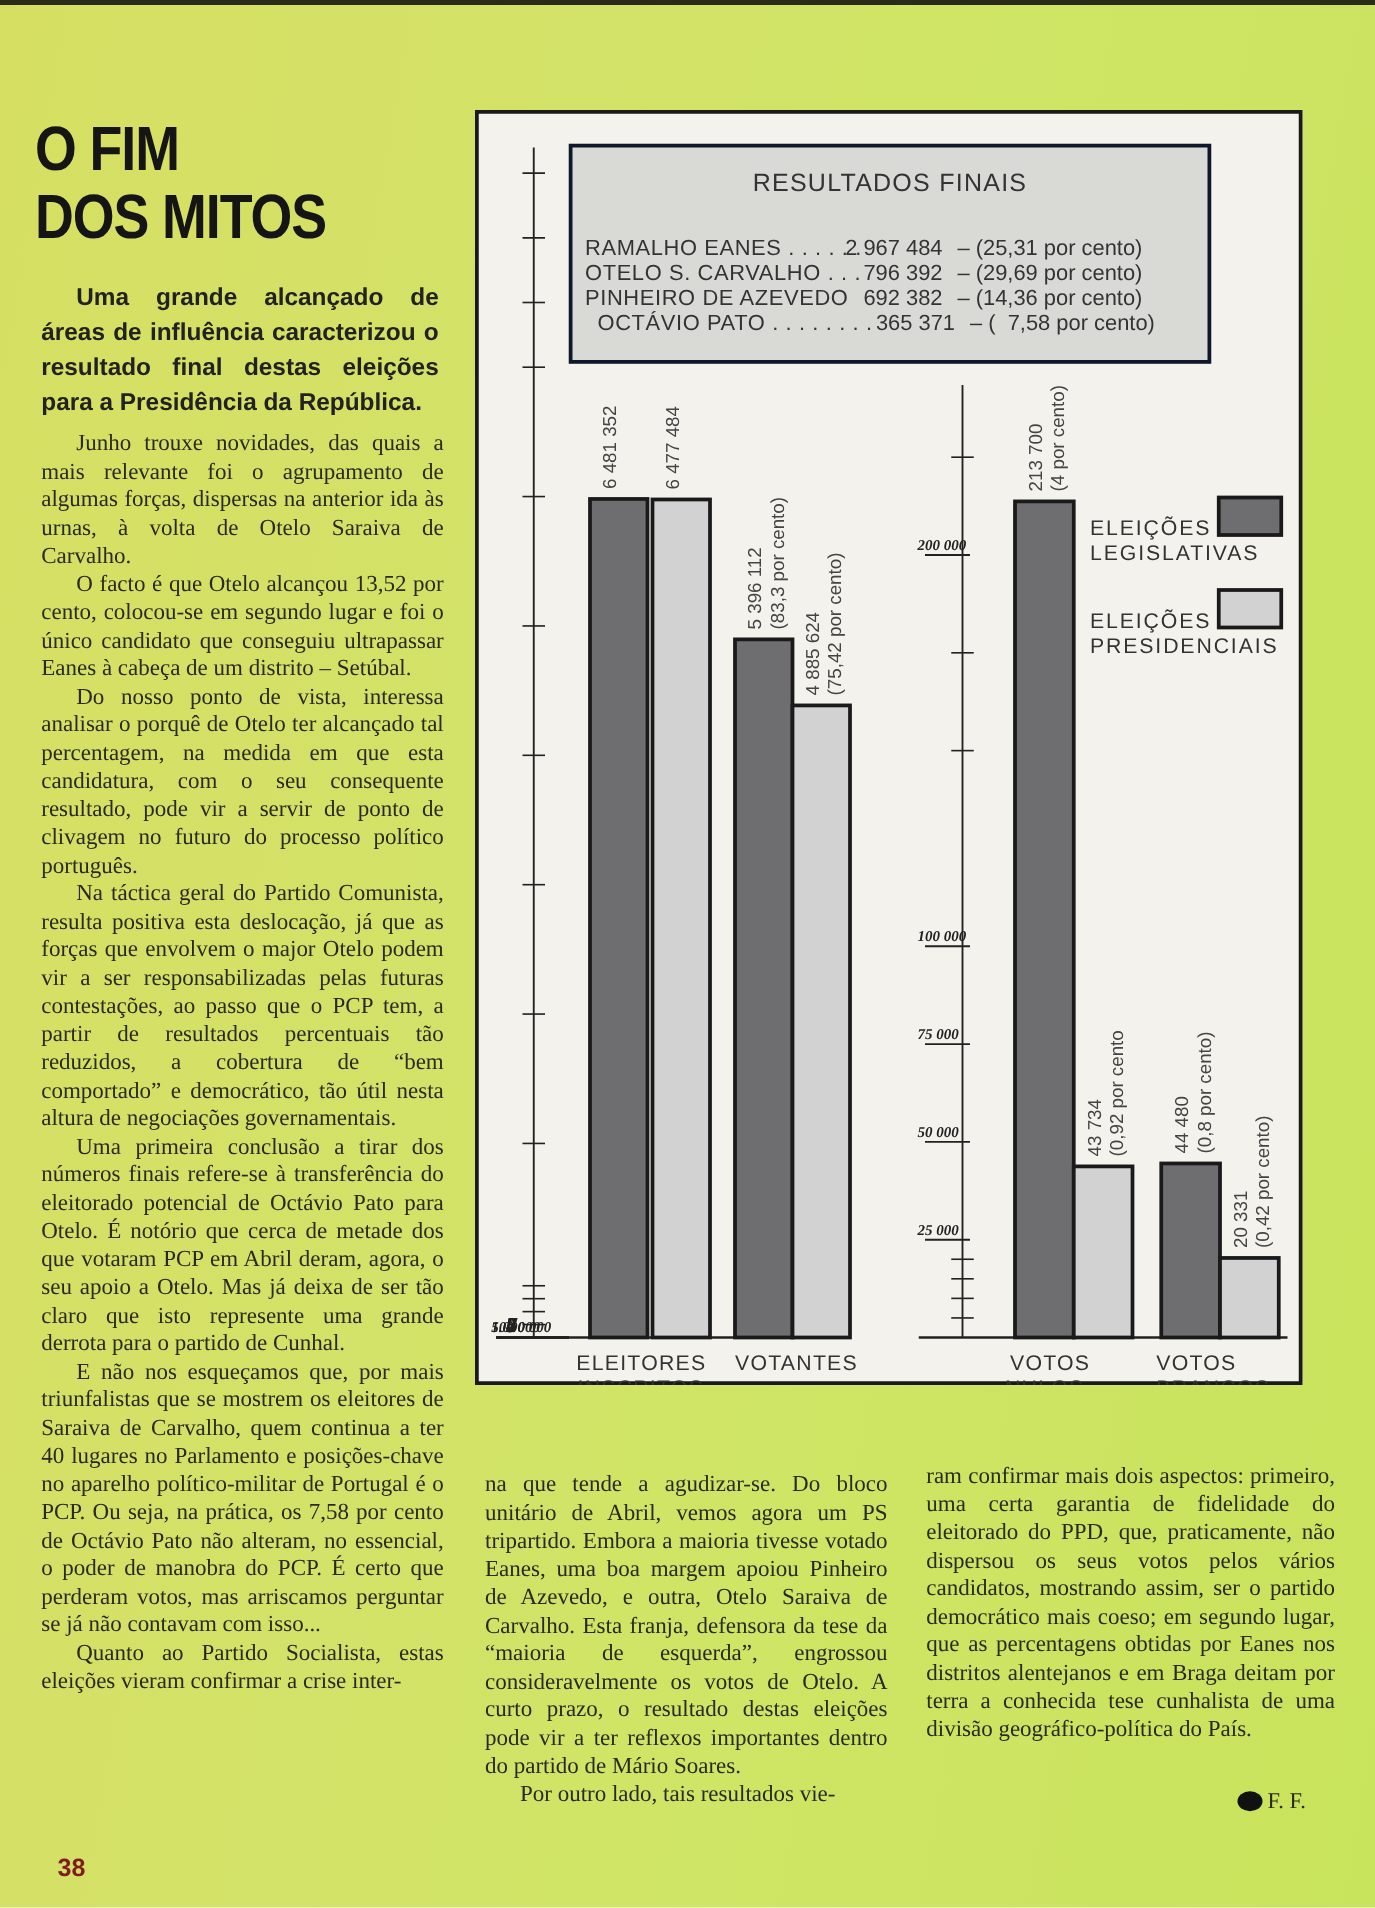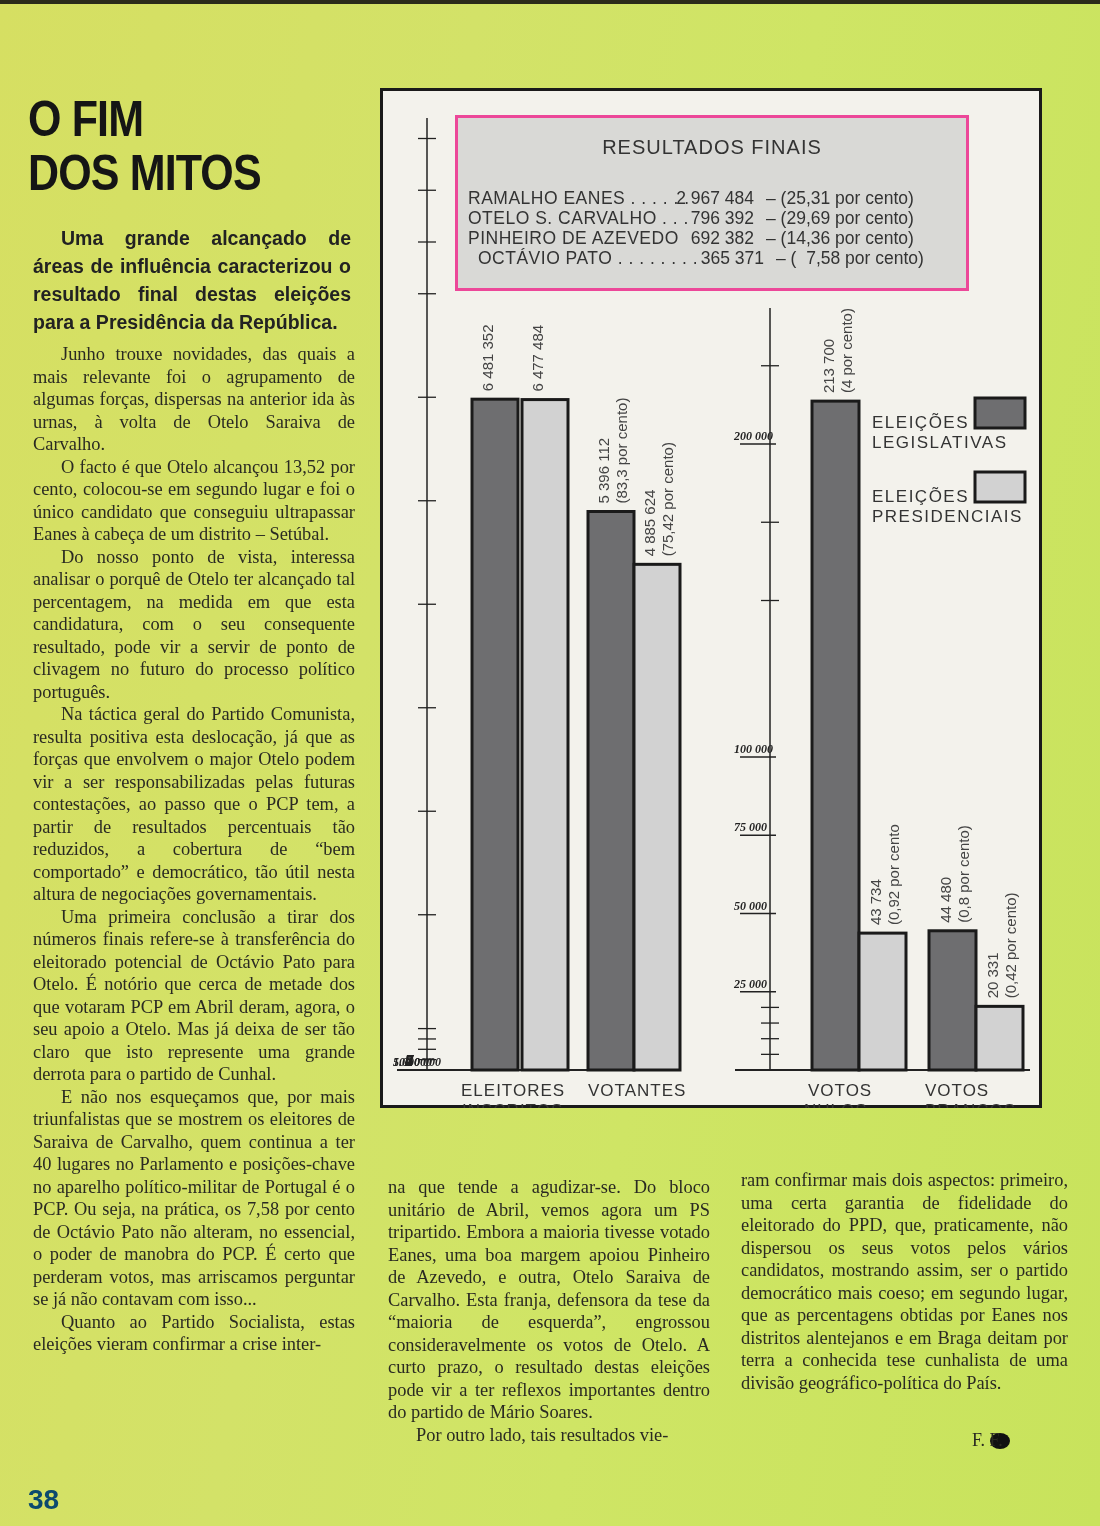--- a/index.html
+++ b/index.html
@@ -18,32 +18,32 @@
     position:absolute; left:33px; top:224px; width:318px;
     font-family:"Liberation Sans", sans-serif; font-weight:bold; font-size:19.5px; line-height:28px;
     text-align:justify; color:#222; text-indent:28px;
   }
   .col { position:absolute; font-size:18.4px; line-height:22.5px; text-align:justify; color:#2a2a22; }
   .col p { margin:0; text-indent:28px; }
   .col p.cont { text-indent:0; }
   #col1 { left:33px; top:343px; width:322px; }
   #col2 { left:388px; top:1176px; width:322px; }
   #col3 { left:741px; top:1169px; width:327px; }
-  .sig { position:absolute; left:972px; top:1430px; font-size:18px; color:#2a2a22; }
+  .sig { position:absolute; left:1014px; top:1430px; font-size:18px; color:#2a2a22; }
   .sig-dot { position:absolute; left:990px; top:1433px; width:20px; height:16px; border-radius:50%; background:#111; }
-  .pagenum { position:absolute; left:28px; top:1484px; font-family:"Liberation Sans", sans-serif; font-weight:900; font-size:28px; color:#0c4a6e; }
+  .pagenum { position:absolute; left:46px; top:1484px; font-family:"Liberation Sans", sans-serif; font-weight:900; font-size:20px; color:#7f1d1d; }
 
   .chart-box {
     position:absolute; left:380px; top:88px; width:662px; height:1020px;
     background:#f3f2ec; border:3px solid #1a1a1a; box-sizing:border-box;
   }
   svg.chart { position:absolute; left:380px; top:88px; }
   .results {
     position:absolute; left:455px; top:115px; width:514px; height:176px;
-    background:#d9d9d6; border:3px solid #ec4899; box-sizing:border-box;
+    background:#d9d9d6; border:3px solid #0f172a; box-sizing:border-box;
     font-family:"Liberation Sans", sans-serif; color:#333;
   }
   .results .rtitle { position:absolute; left:0; width:100%; top:18px; text-align:center; font-size:20px; letter-spacing:1px; }
   .results .row { position:absolute; left:0; font-size:17.5px; height:22px; width:100%; }
   .results .cand { position:absolute; left:0; letter-spacing:0.5px; }
   .results .votes { position:absolute; right:222px; text-align:right; }
   .results .pct { position:absolute; left:298px; white-space:pre; }
   .axlbl { font-family:"Liberation Serif", serif; font-style:italic; font-weight:bold; fill:#222; }
   .vlbl { font-family:"Liberation Sans", sans-serif; fill:#444; font-size:15px; }
   .catlbl { font-family:"Liberation Sans", sans-serif; fill:#333; font-size:17px; letter-spacing:1px; }

